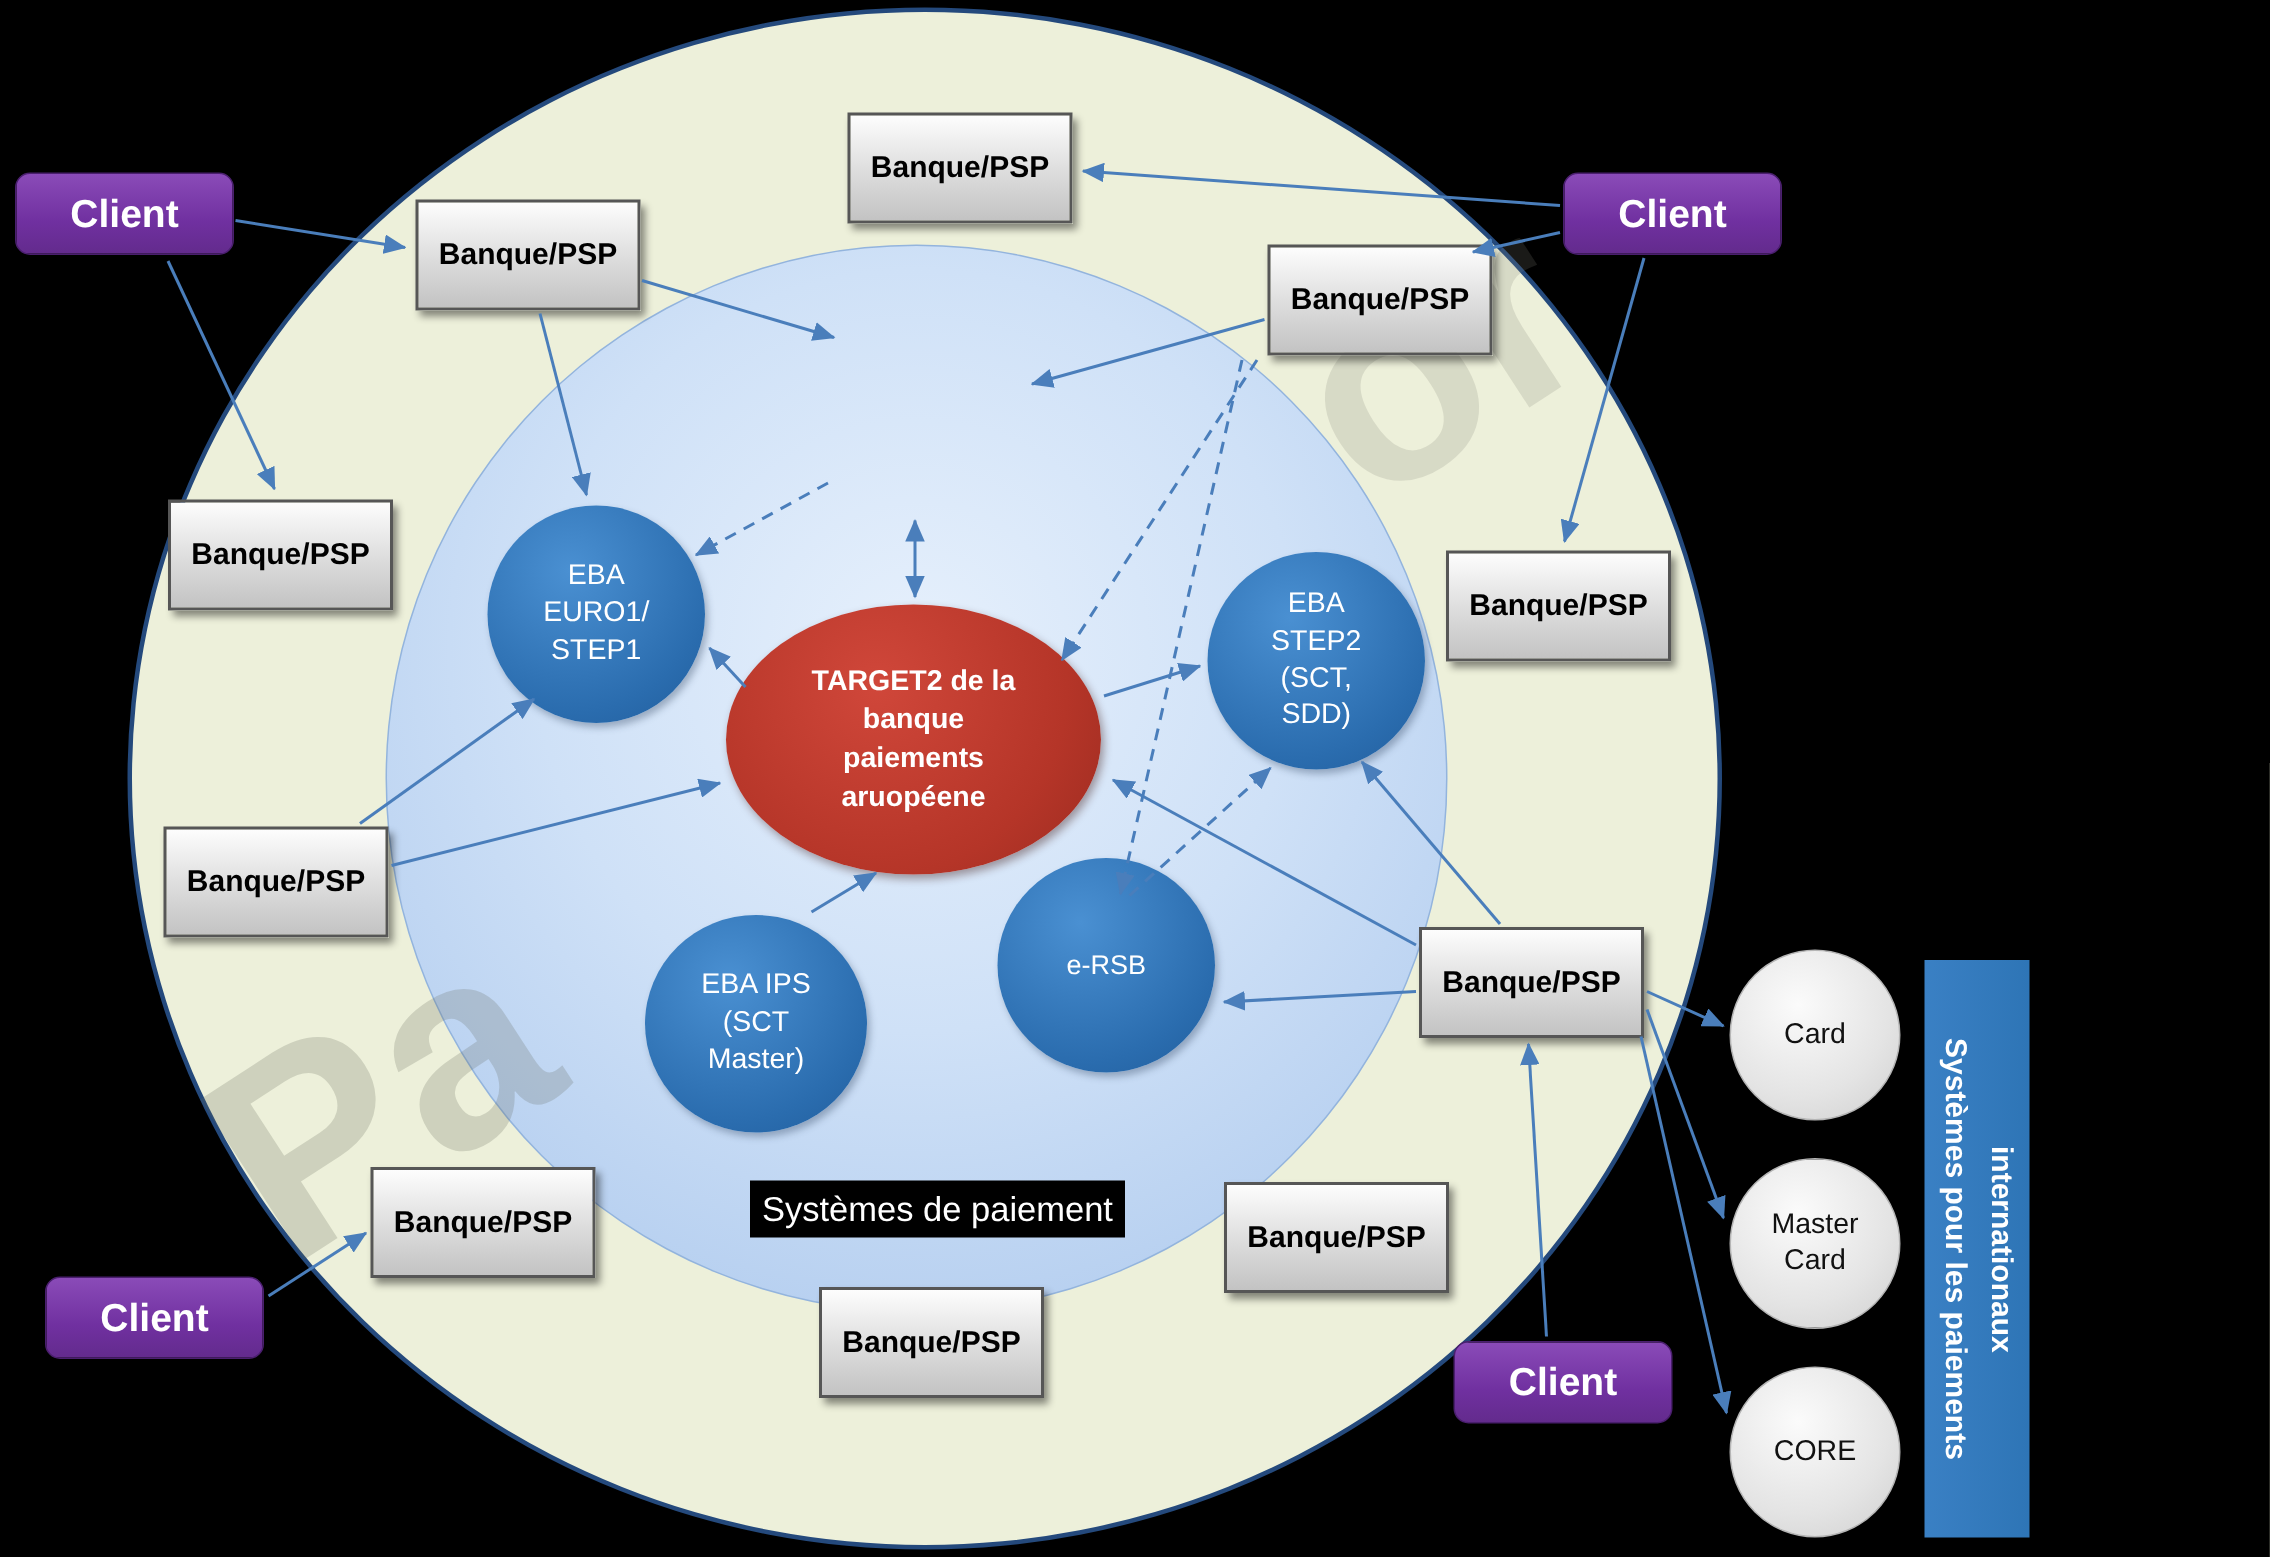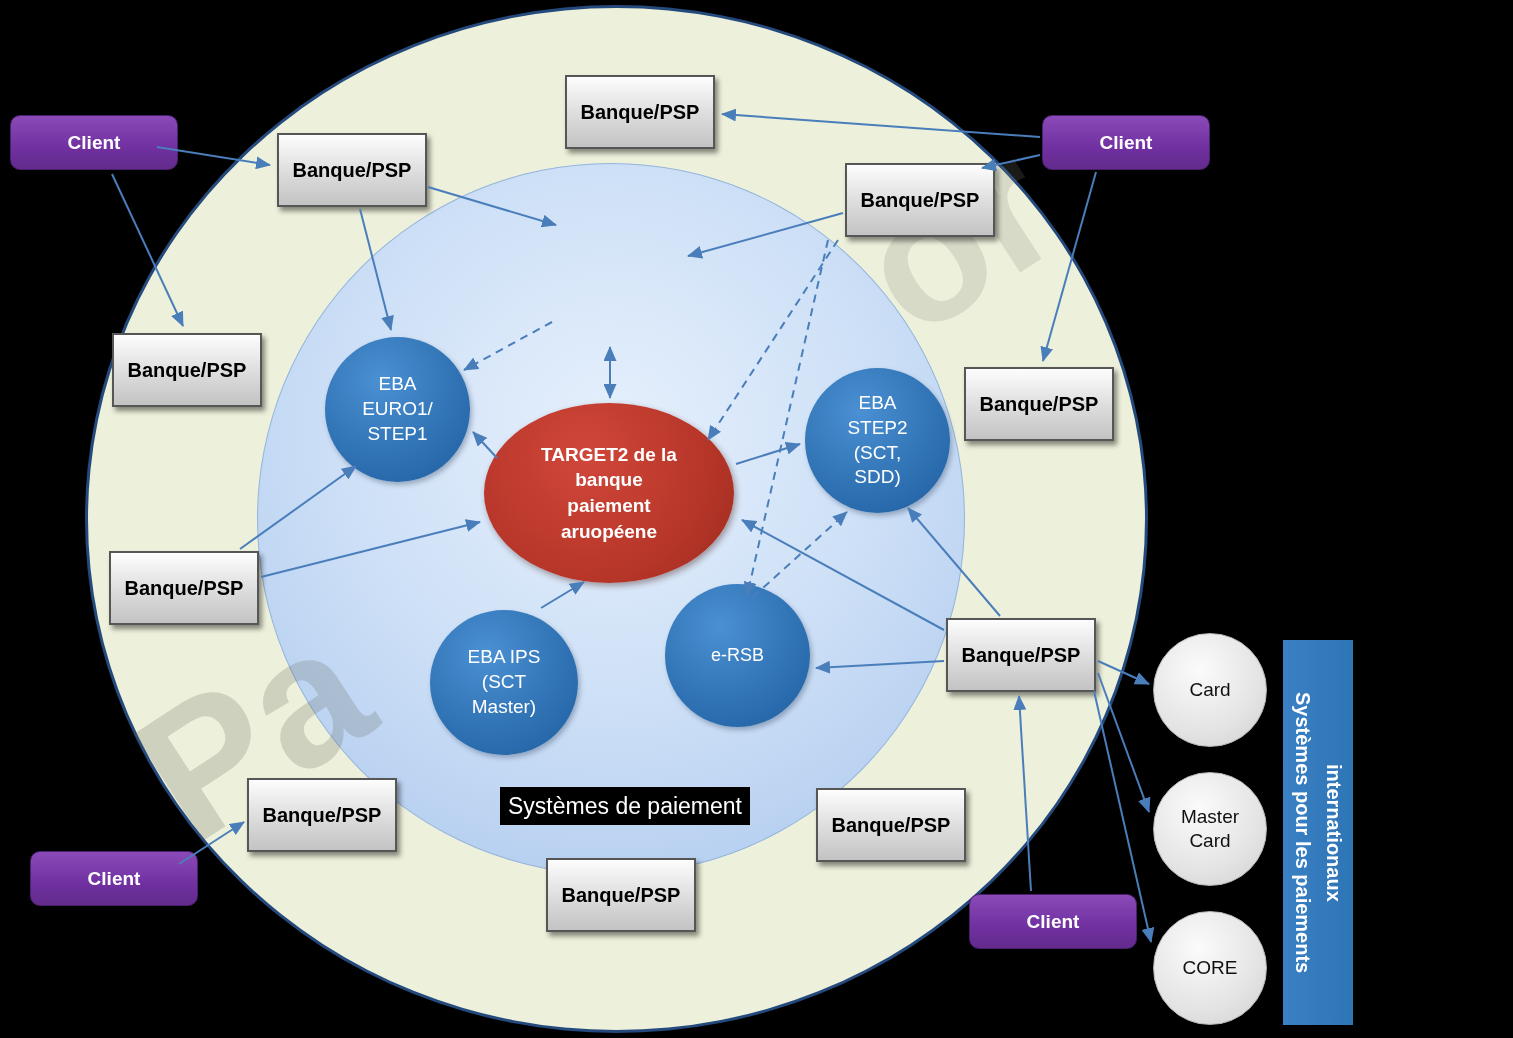--- a/index.html
+++ b/index.html
@@ -46,25 +46,25 @@
 
   .psp {
     position:absolute; width:150px; height:74px;
     display:flex; align-items:center; justify-content:center;
     background: linear-gradient(#fdfdfd, #dcdcdc 55%, #c3c3c3);
     border:2px solid #565656;
     color:#000; font-weight:bold; font-size:20px;
     box-shadow:3px 4px 5px rgba(0,0,0,0.45);
   }
   .client {
-    position:absolute; width:168px; height:55px; border-radius:10px;
+    position:absolute; width:146px; height:55px; border-radius:10px;
     display:flex; align-items:center; justify-content:center;
     background: linear-gradient(#8a4bb8, #7030a0 60%, #632b8d);
     border:1px solid #4a1f6e;
-    color:#fff; font-weight:bold; font-size:19px;
+    color:#fff; font-weight:bold; font-size:26px;
     box-shadow:3px 4px 6px rgba(0,0,0,0.5);
   }
   .graycircle {
     position:absolute; width:114px; height:114px; border-radius:50%;
     display:flex; align-items:center; justify-content:center; text-align:center;
     background: radial-gradient(circle at 40% 32%, #fbfbfb, #e4e4e4 60%, #cfcfcf);
     border:1px solid #b5b5b5;
     color:#111; font-size:19px; line-height:1.25;
     box-shadow:2px 3px 6px rgba(0,0,0,0.55);
   }
@@ -152,28 +152,28 @@
       <span class="lbl">EBA
 STEP2
 (SCT,
 SDD)</span>
     </div>
   <div class="bluenode" style="left:430px;top:610px;width:148px;height:145px">
       <span class="lbl">EBA IPS
 (SCT
 Master)</span>
     </div>
-  <div class="bluenode" style="left:665px;top:584px;width:145px;height:143px;font-size:18px">
+  <div class="bluenode" style="left:665px;top:572px;width:145px;height:143px;font-size:18px">
       <span class="lbl">e-RSB</span>
     </div>
 
   <div class="target-ellipse">
       <span class="lbl">TARGET2 de la
 banque
-paiement
+paiements
 aruopéene</span>
     </div>
 
   <div class="graycircle" style="left:1153px;top:633px">
       <span class="lbl">Card</span>
     </div>
   <div class="graycircle" style="left:1153px;top:772px">
       <span class="lbl">Master
 Card</span>
     </div>

